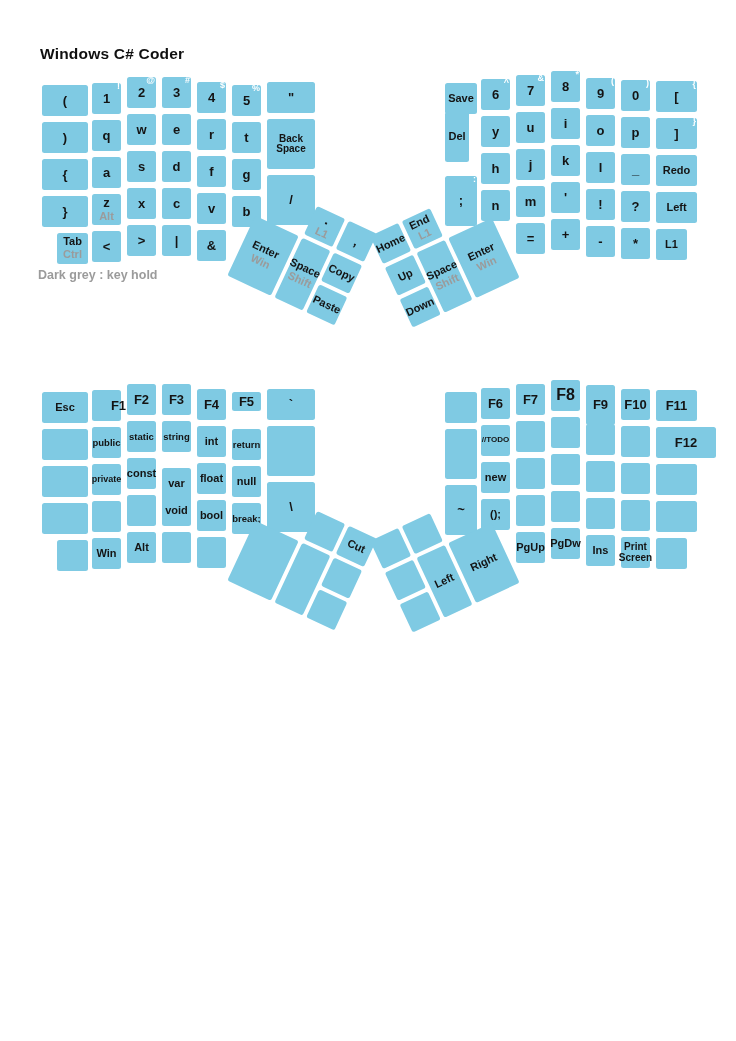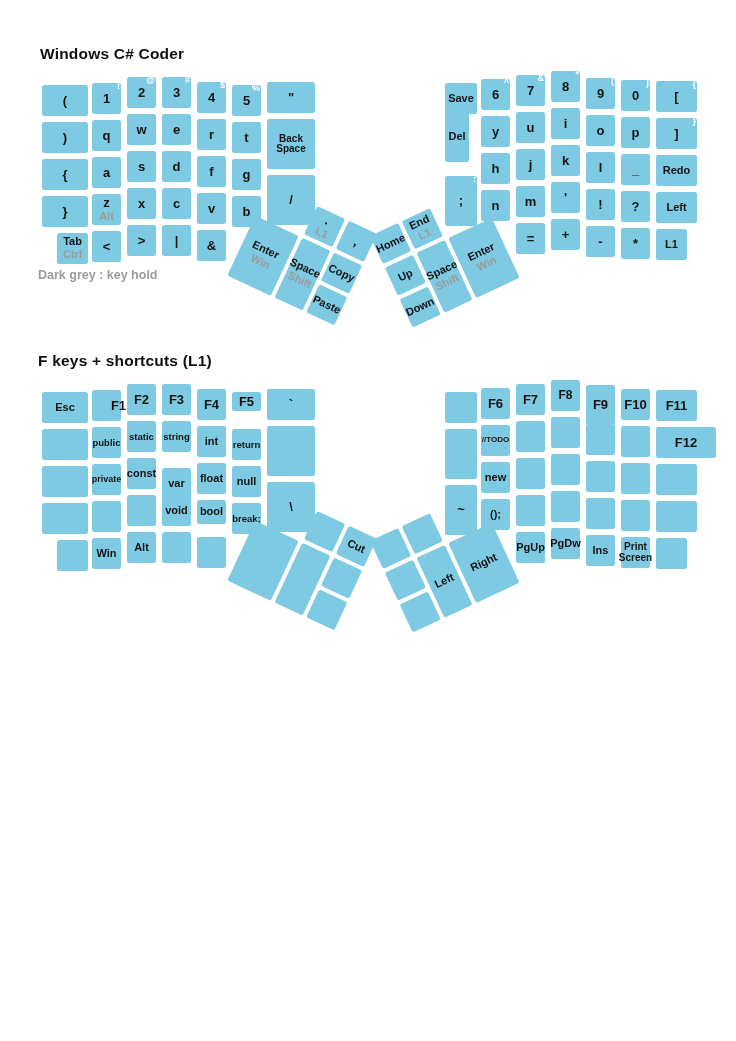--- a/index.html
+++ b/index.html
@@ -15,21 +15,20 @@
   .key .hold{color:#9b9b9b;line-height:1.05;font-size:11px;margin-top:1px;white-space:nowrap;}
   .key .sup{position:absolute;top:-1px;right:1px;color:#fff;font-size:9px;line-height:1.1;}
   .thumb{position:absolute;transform-origin:0 0;}
 </style>
 </head>
 <body>
 
 <div class="canvas">
   <div class="heading title-0">Windows C# Coder</div>
   <div class="legend">Dark grey : key hold</div>
-  <div class="heading title-1">F keys + shortcuts (L1)</div>
   <div>
       <div class="key" style="left: 42px; top: 85px; width: 46px; height: 31px;">
         <span class="t" style="font-size: 13px;">(</span>
       </div>
       <div class="key" style="left: 42px; top: 122px; width: 46px; height: 31px;">
         <span class="t" style="font-size: 13px;">)</span>
       </div>
       <div class="key" style="left: 42px; top: 159px; width: 46px; height: 31px;">
         <span class="t" style="font-size: 13px;">{</span>
       </div>
@@ -326,21 +325,21 @@
       <div class="key" style="left: 162px; top: 532px; width: 29px; height: 31px;"></div>
       <div class="key" style="left: 197px; top: 389px; width: 29px; height: 31px;">
         <span class="t" style="font-size: 13px;">F4</span>
       </div>
       <div class="key" style="left: 197px; top: 426px; width: 29px; height: 31px;">
         <span class="t" style="font-size: 11px;">int</span>
       </div>
       <div class="key" style="left: 197px; top: 463px; width: 29px; height: 31px;">
         <span class="t" style="font-size: 11px;">float</span>
       </div>
-      <div class="key" style="left: 197px; top: 500px; width: 29px; height: 24px;">
+      <div class="key" style="left: 197px; top: 500px; width: 29px; height: 31px;">
         <span class="t" style="font-size: 11px;">bool</span>
       </div>
       <div class="key" style="left: 197px; top: 537px; width: 29px; height: 31px;"></div>
       <div class="key" style="left: 232px; top: 392px; width: 29px; height: 19px;">
         <span class="t" style="font-size: 13px;">F5</span>
       </div>
       <div class="key" style="left: 232px; top: 429px; width: 29px; height: 31px;">
         <span class="t" style="font-size: 9.5px;">return</span>
       </div>
       <div class="key" style="left: 232px; top: 466px; width: 29px; height: 31px;">
@@ -376,21 +375,21 @@
       <div class="key" style="left: 516px; top: 384px; width: 29px; height: 31px;">
         <span class="t" style="font-size: 13px;">F7</span>
       </div>
       <div class="key" style="left: 516px; top: 421px; width: 29px; height: 31px;"></div>
       <div class="key" style="left: 516px; top: 458px; width: 29px; height: 31px;"></div>
       <div class="key" style="left: 516px; top: 495px; width: 29px; height: 31px;"></div>
       <div class="key" style="left: 516px; top: 532px; width: 29px; height: 31px;">
         <span class="t" style="font-size: 11px;">PgUp</span>
       </div>
       <div class="key" style="left: 551px; top: 380px; width: 29px; height: 31px;">
-        <span class="t" style="font-size: 12px;">F8</span>
+        <span class="t" style="font-size: 16px;">F8</span>
       </div>
       <div class="key" style="left: 551px; top: 417px; width: 29px; height: 31px;"></div>
       <div class="key" style="left: 551px; top: 454px; width: 29px; height: 31px;"></div>
       <div class="key" style="left: 551px; top: 491px; width: 29px; height: 31px;"></div>
       <div class="key" style="left: 551px; top: 528px; width: 29px; height: 31px;">
         <span class="t" style="font-size: 11px;">PgDw</span>
       </div>
       <div class="key" style="left: 586px; top: 385px; width: 29px; height: 40px;">
         <span class="t" style="font-size: 13px;">F9</span>
       </div>

